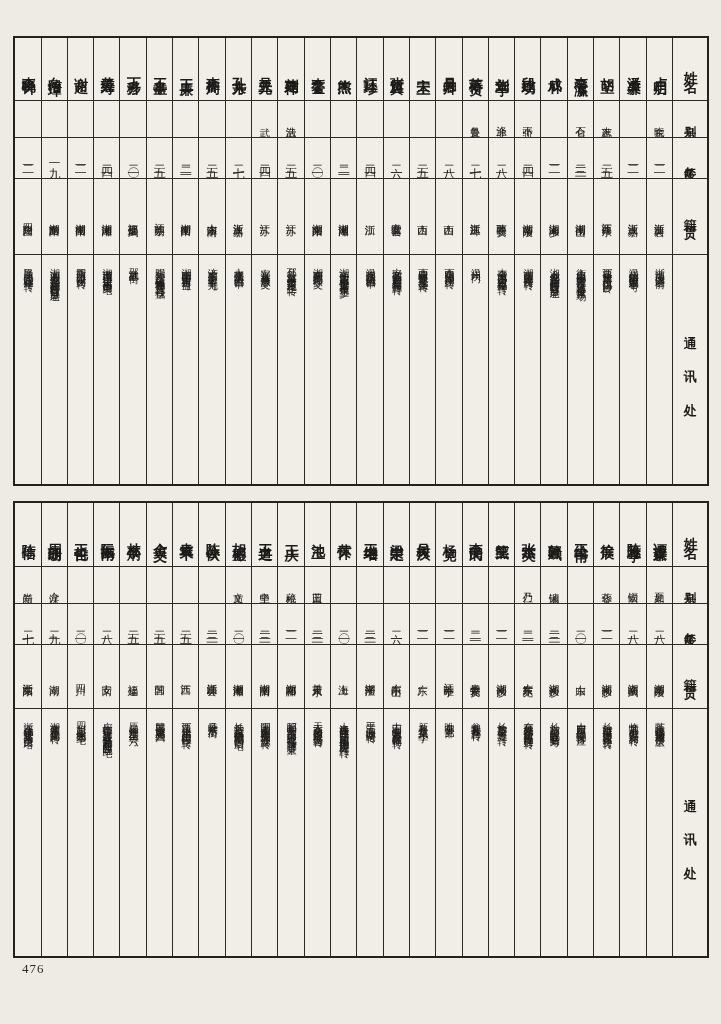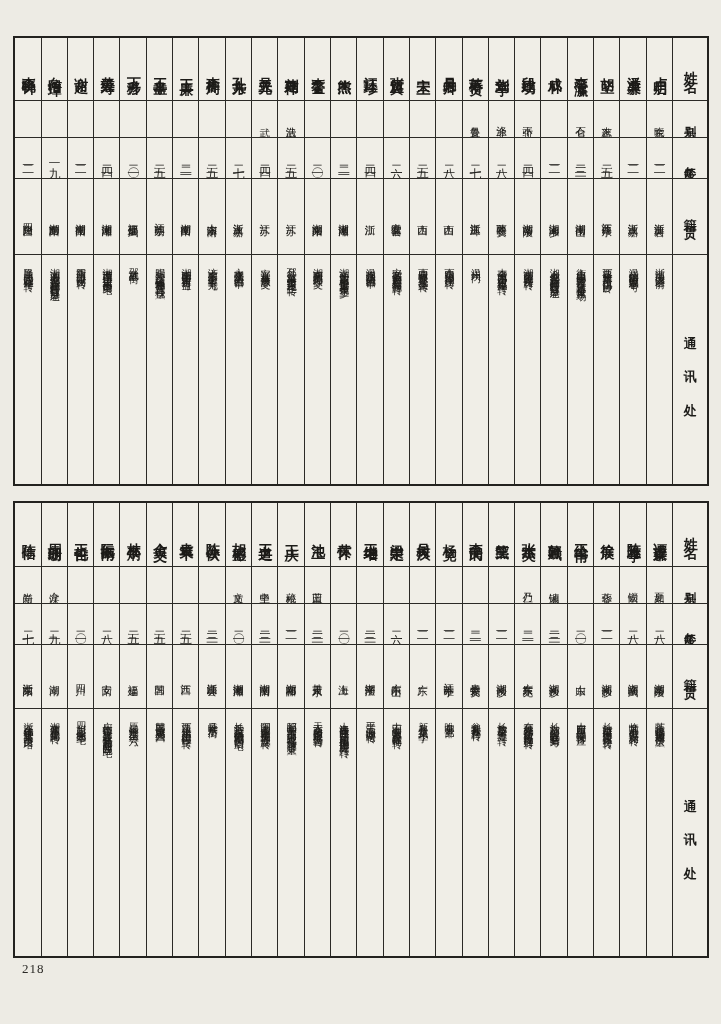--- a/index.html
+++ b/index.html
@@ -977,13 +977,13 @@
           </div>
     <div class="cell c-addr">
             <span class="vtext">浙江金华佛堂转南马交白塔</span>
           </div>
   </div>
       </div>
   </div>
 
 </div>
 
-<div class="page-number">218</div>
+<div class="page-number">476</div>
 
 </body></html>

